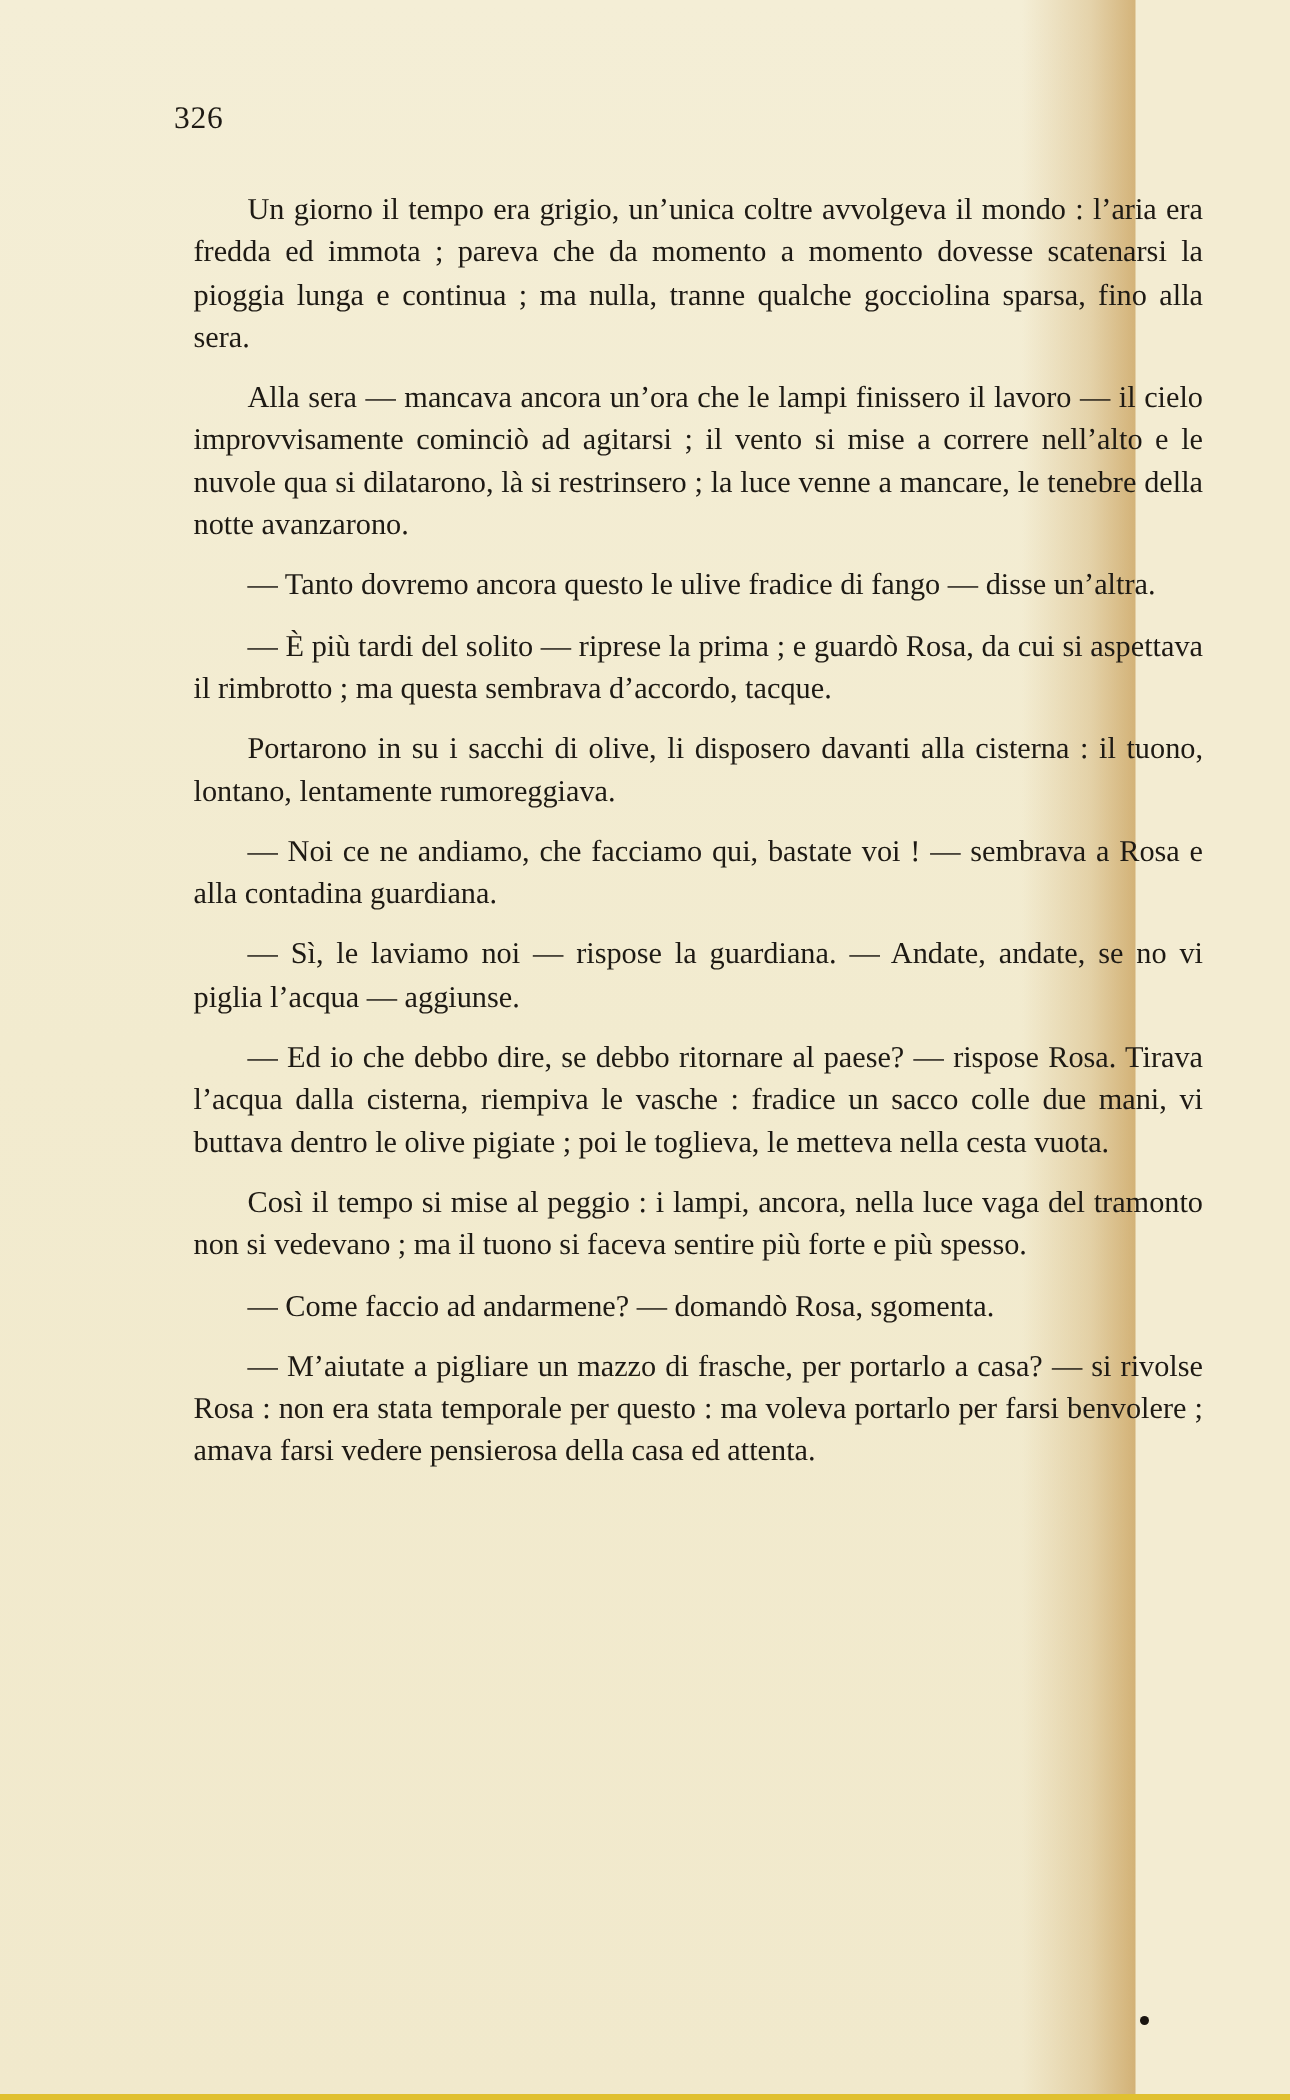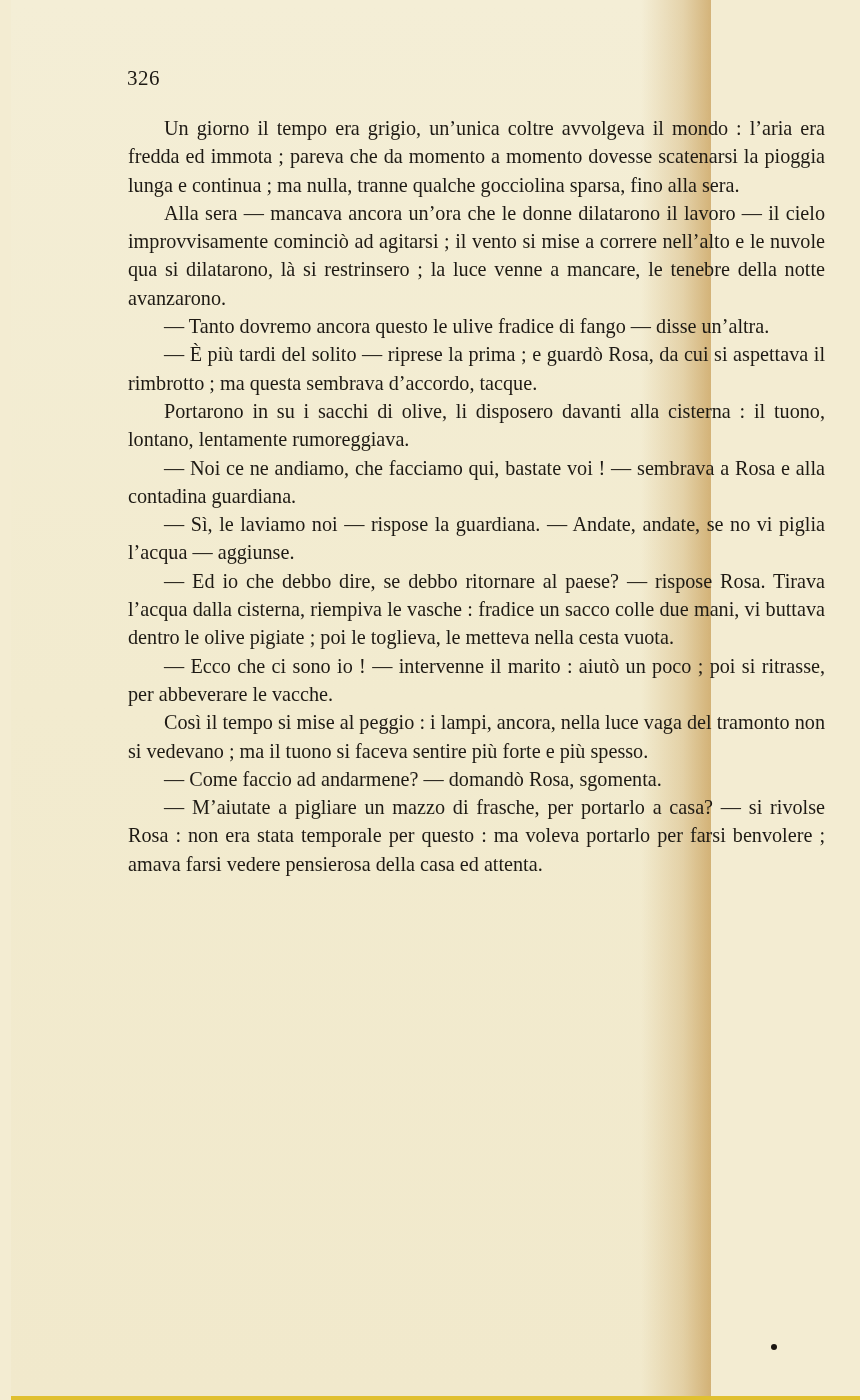--- a/index.html
+++ b/index.html
@@ -4,63 +4,62 @@
 <style>
   html, body { margin: 0; padding: 0; }
   body {
     width: 860px; height: 1400px; overflow: hidden;
     background: #f3ecd2;
     position: relative;
     font-family: "Liberation Serif", "DejaVu Serif", serif;
     color: #1e1a14;
   }
   .page {
-    position: absolute; left: 11px; top: 0; width: 700px; height: 1400px;
+    position: absolute; left: 0; top: 0; width: 757px; height: 1400px;
     background:
       linear-gradient(to right, rgba(0,0,0,0) 0%, rgba(0,0,0,0) 90%, rgba(200,160,90,0.35) 96%, rgba(190,140,60,0.6) 100%),
       linear-gradient(to bottom, #f4eed6 0%, #f2ebcf 50%, #f1e9cc 100%);
   }
   .bottom-edge {
     position: absolute; left: 0; bottom: 0; width: 860px; height: 4px;
     background: #e0c030;
   }
   .page-number {
     position: absolute; left: 116px; top: 66px;
     font-size: 21px; letter-spacing: 0.5px;
   }
   .text-block {
     position: absolute; left: 117px; top: 114px; width: 697px;
     font-size: 20.2px; line-height: 28.3px;
     text-align: justify;
   }
   .text-block p {
-    margin: 0; text-indent: 36px;
+    margin: 12px; text-indent: 36px;
     text-align: justify; text-align-last: left;
   }
   .dot {
     position: absolute; left: 760px; top: 1344px;
     width: 6px; height: 6px; border-radius: 50%; background: #1a1510;
   }
 </style>
 </head>
 <body>
 
 <div class="page">
   <div class="page-number">326</div>
 
   <div class="text-block">
     <p>Un giorno il tempo era grigio, un’unica coltre avvolgeva il mondo : l’aria era fredda ed immota ; pareva che da momento a momento dovesse scatenarsi la pioggia lunga e continua ; ma nulla, tranne qualche gocciolina sparsa, fino alla sera.</p>
-    <p>Alla sera — mancava ancora un’ora che le donne dilatarono il lavoro — il cielo improvvisamente cominciò ad agitarsi ; il vento si mise a correre nell’alto e le nuvole qua si dilatarono, là si restrinsero ; la luce venne a mancare, le tenebre della notte avanzarono.</p>
+    <p>Alla sera — mancava ancora un’ora che le lampi finissero il lavoro — il cielo improvvisamente cominciò ad agitarsi ; il vento si mise a correre nell’alto e le nuvole qua si dilatarono, là si restrinsero ; la luce venne a mancare, le tenebre della notte avanzarono.</p>
     <p>— Tanto dovremo ancora questo le ulive fradice di fango — disse un’altra.</p>
     <p>— È più tardi del solito — riprese la prima ; e guardò Rosa, da cui si aspettava il rimbrotto ; ma questa sembrava d’accordo, tacque.</p>
     <p>Portarono in su i sacchi di olive, li disposero davanti alla cisterna : il tuono, lontano, lentamente rumoreggiava.</p>
     <p>— Noi ce ne andiamo, che facciamo qui, bastate voi ! — sembrava a Rosa e alla contadina guardiana.</p>
     <p>— Sì, le laviamo noi — rispose la guardiana. — Andate, andate, se no vi piglia l’acqua — aggiunse.</p>
     <p>— Ed io che debbo dire, se debbo ritornare al paese? — rispose Rosa. Tirava l’acqua dalla cisterna, riempiva le vasche : fradice un sacco colle due mani, vi buttava dentro le olive pigiate ; poi le toglieva, le metteva nella cesta vuota.</p>
-    <p>— Ecco che ci sono io ! — intervenne il marito : aiutò un poco ; poi si ritrasse, per abbeverare le vacche.</p>
     <p>Così il tempo si mise al peggio : i lampi, ancora, nella luce vaga del tramonto non si vedevano ; ma il tuono si faceva sentire più forte e più spesso.</p>
     <p>— Come faccio ad andarmene? — domandò Rosa, sgomenta.</p>
     <p>— M’aiutate a pigliare un mazzo di frasche, per portarlo a casa? — si rivolse Rosa : non era stata temporale per questo : ma voleva portarlo per farsi benvolere ; amava farsi vedere pensierosa della casa ed attenta.</p>
   </div>
 
   <div class="dot"></div>
   <div class="bottom-edge"></div>
 </div>
 
 </body></html>

